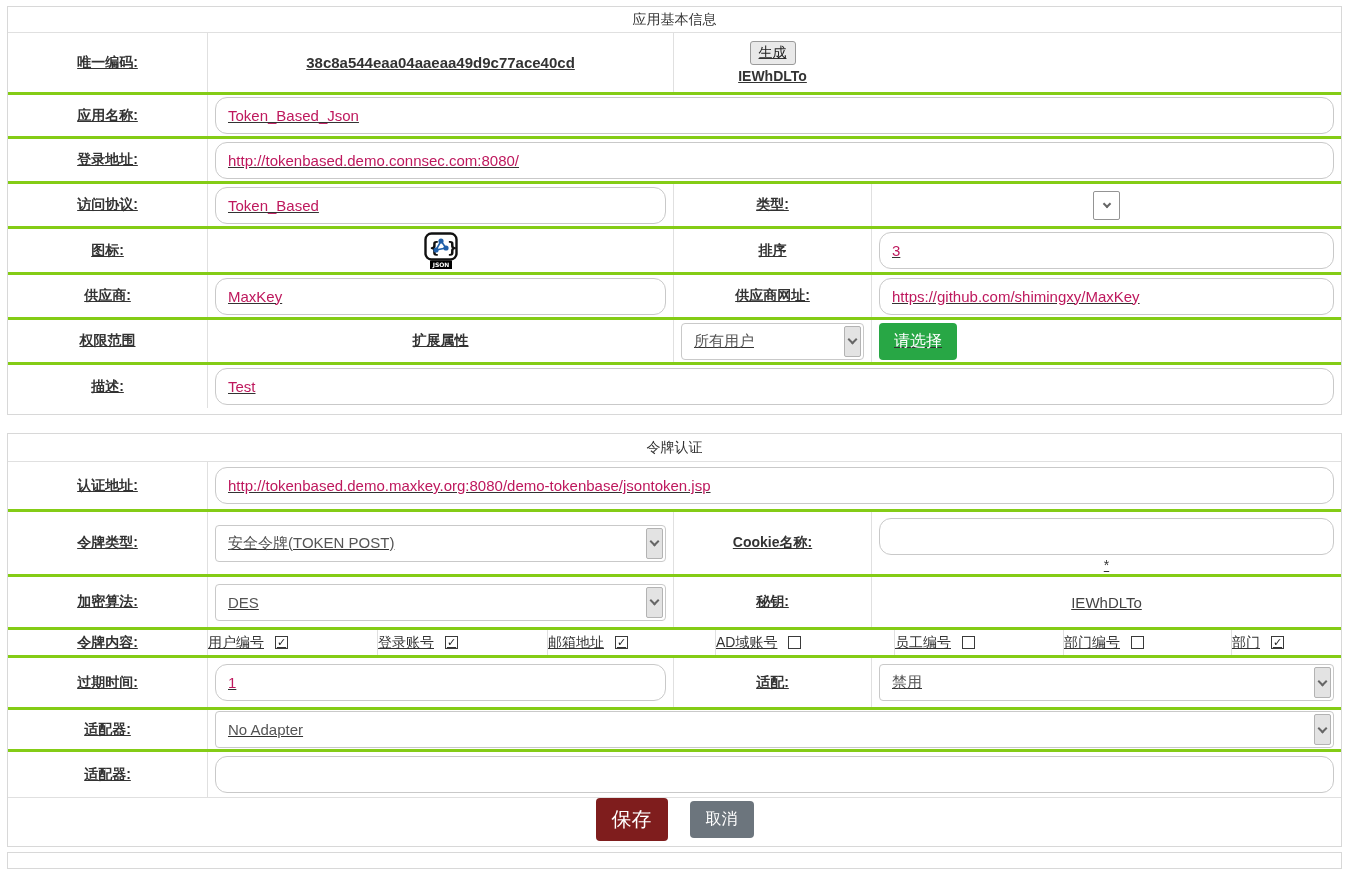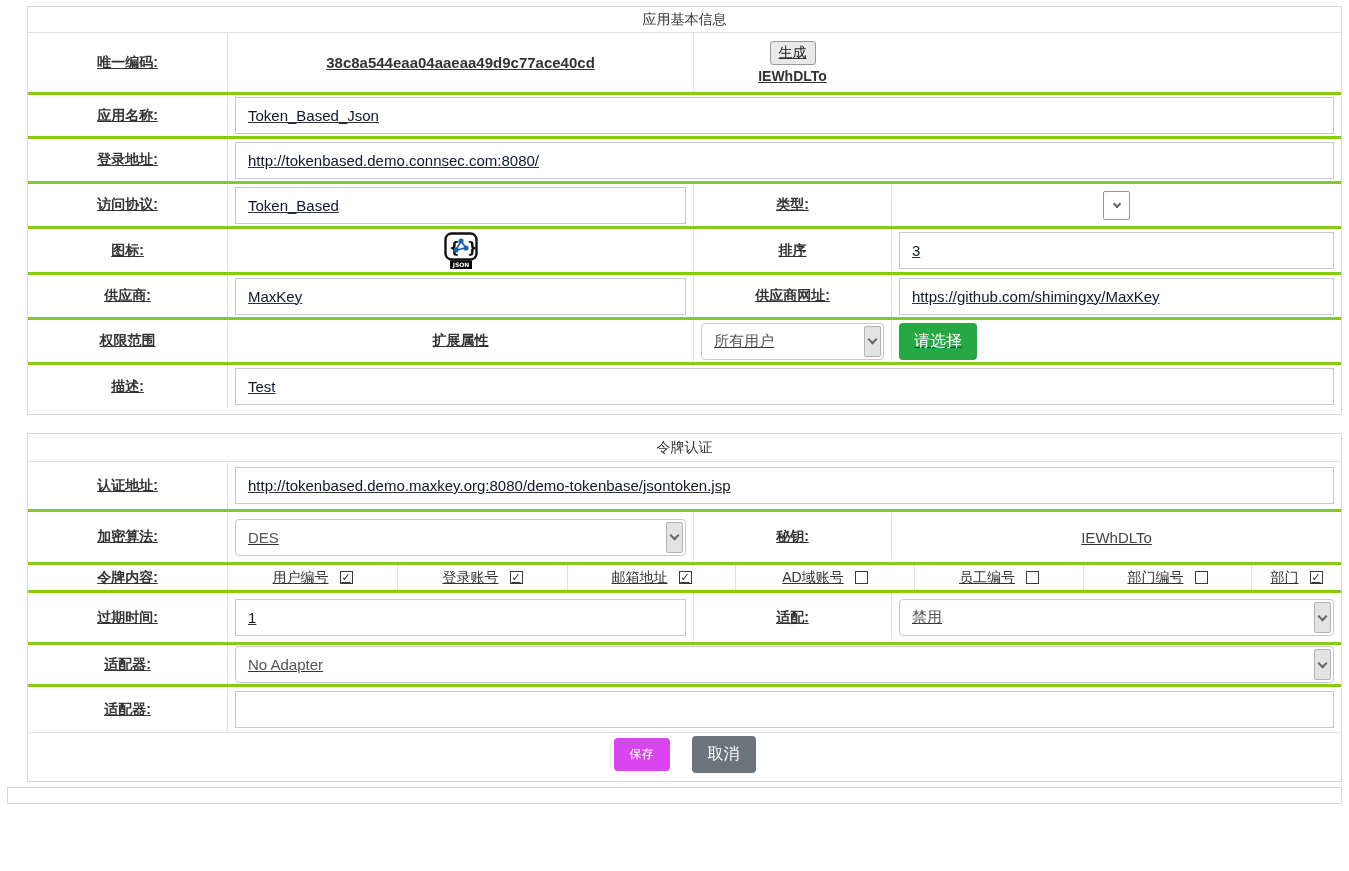--- a/index.html
+++ b/index.html
@@ -3,40 +3,40 @@
 <meta charset="utf-8">
 <style>
   * { box-sizing: border-box; margin: 0; padding: 0; }
   html,body { background:#fff; }
   body {
     width: 1349px; height: 871px;
     font-family: "Liberation Sans", "DejaVu Sans", sans-serif;
     color:#333; overflow:hidden;
   }
   .page { padding: 6px 7px 0 7px; }
-  .panel { border:1px solid #d8d8d8; background:#fff; padding-bottom:6px;margin-left:20px; }
+  .panel { border:1px solid #d8d8d8; background:#fff; padding-bottom:6px; }
   .panel + .panel { margin-top:18px; }
   .panel-title {
     height:26px; display:flex; align-items:center; justify-content:center;
     font-size:14px; color:#333; border-bottom:1px solid #e0e0e0;
   }
   .panel2 .panel-title { height:28px; }
   .row { display:grid;text-decoration:underline; }
   .row + .row { border-top:3px solid #84cc16; }
   .row.half { grid-template-columns:199px 466px 198px 1fr; }
   .row.full { grid-template-columns:199px 1fr; }
   .row.checks { grid-template-columns:199px 170px 170px 168px 179px 169px 168px 1fr; }
   .cell { display:flex; align-items:center; min-width:0; }
   .cell + .cell { border-left:1px solid #e0e0e0; }
   .label-cell { justify-content:center; font-weight:bold; font-size:14px; color:#333; text-align:center; }
   .value-cell { padding:0 7px; }
   .center-cell { justify-content:center; }
   .txt {
-    width:100%; height:37px; border:1px solid #c9c9c9; border-radius:0;
-    padding:0 12px; font-size:15px; color:#0f172a; outline:none; background:#fff;
+    width:100%; height:37px; border:1px solid #c9c9c9; border-radius:12px;
+    padding:0 12px; font-size:15px; color:#be185d; outline:none; background:#fff;
     font-family:"Liberation Sans","DejaVu Sans",sans-serif;
   }
   .bold-val { font-size:15px; font-weight:bold; color:#333; width:100%; text-align:center; }
   .plain-val { font-size:15px; color:#444; width:100%; text-align:center; }
   
   .sel {
     position:relative; width:100%; height:37px; border:1px solid #c9c9c9;
     border-radius:4px; background:#fff; display:flex; align-items:center;
     padding:0 30px 0 12px; font-size:15px; color:#555; cursor:default;
   }
@@ -54,27 +54,27 @@
     display:flex; align-items:center; justify-content:center; cursor:default;
   }
   .mini-sel .chev { width:6px; height:6px; border-color:#666; }
   
   .btn { border:none; border-radius:4px; color:#fff; cursor:pointer; font-family:inherit; }
   .btn-generate {
     background:#e9e9e9; border:1px solid #9a9a9a; border-radius:3px; color:#222;
     font-size:14px; padding:2px 8px; cursor:pointer;
   }
   .btn-green { background:#28a745; font-size:16px; padding:8px 15px; }
-  .btn-blue { background:#d946ef; font-size:12px; padding:8px 16px; }
+  .btn-blue { background:#7f1d1d; font-size:20px; padding:8px 16px; }
   .btn-gray { background:#6c757d; font-size:16px; padding:8px 16px; }
   .secret-stack { flex-direction:column; justify-content:center; gap:3px; }
   .secret-code { font-weight:bold; font-size:14px; color:#333; }
   .cookie-stack { flex-direction:column; justify-content:center; padding:6px 7px 2px 7px; }
   .required-mark { font-size:14px; color:#333; line-height:14px; margin-top:3px; }
-  .check-cell { justify-content:center; font-size:14px; color:#333; gap:9px; }
+  .check-cell { justify-content:flex-start; font-size:14px; color:#333; gap:9px; }
   .cb {
     width:13px; height:13px; border:1px solid #3a3a3a; background:#fff; display:inline-flex;
     align-items:center; justify-content:center; margin-left:2px; cursor:pointer;
   }
   .cb.checked::after { content:"\2713"; font-size:11px; font-weight:bold; color:#222; margin-top:-1px; }
   .actions-row { display:flex; align-items:center; justify-content:center; gap:22px; height:43px; border-top:1px solid #e0e0e0; }
   .empty-box { margin-top:5px; border:1px solid #d8d8d8; height:17px; }
   
   .h59{min-height:59px}.h44{min-height:44px}.h45{min-height:45px}.h46{min-height:46px}
   .h47{min-height:47px}.h62{min-height:62px}.h53{min-height:53px}.h28{min-height:28px}
@@ -188,20 +188,36 @@
   <div class="panel panel2">
     <div class="panel-title">令牌认证</div>
 
     <div class="row full h47">
       <div class="cell label-cell">认证地址:</div>
       <div class="cell value-cell">
         <input class="txt" value="http://tokenbased.demo.maxkey.org:8080/demo-tokenbase/jsontoken.jsp" style="">
       </div>
     </div>
 
+    <div class="row half h62">
+      <div class="cell label-cell">令牌类型:</div>
+      <div class="cell value-cell">
+        <div class="sel">
+          <span>安全令牌(TOKEN POST)</span>
+          <span class="sel-btn">
+              <span class="chev"></span>
+            </span>
+        </div>
+      </div>
+      <div class="cell label-cell">Cookie名称:</div>
+      <div class="cell cookie-stack">
+        <input class="txt" value="" style="">
+        <div class="required-mark">*</div>
+      </div>
+    </div>
 
     <div class="row half h53">
       <div class="cell label-cell">加密算法:</div>
       <div class="cell value-cell">
         <div class="sel">
           <span>DES</span>
           <span class="sel-btn">
               <span class="chev"></span>
             </span>
         </div>

